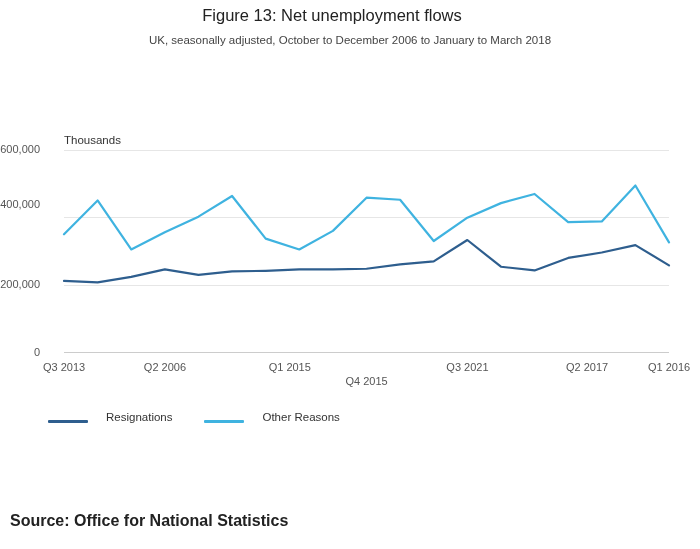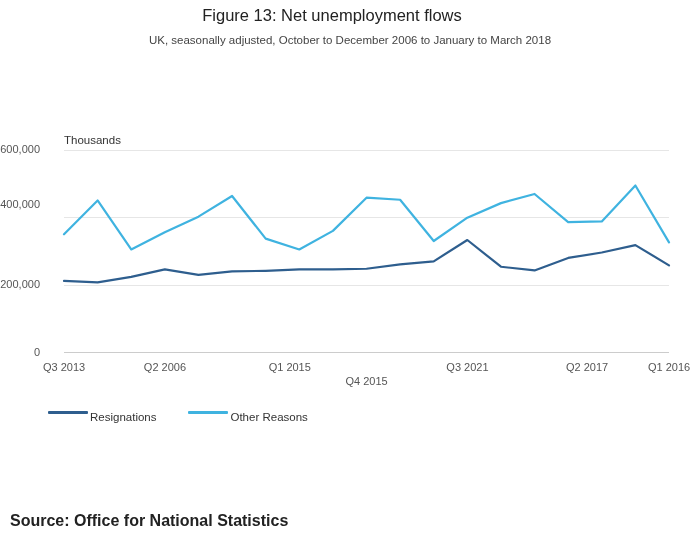--- a/index.html
+++ b/index.html
@@ -98,22 +98,22 @@
     top: 407px;
     height: 20px;
     display: flex;
     align-items: center;
     gap: 8px;
     font-size: 11.5px;
     color: #333333;
   }
   .legend-item {
     display: flex;
-    align-items: flex-start;
-    gap: 2px;
+    align-items: flex-end;
+    gap: 18px;
     margin-right: 24px;
   }
   .legend-swatch {
     display: inline-block;
     width: 40px;
     height: 3px;
     border-radius: 1px;
   }
   .source {
     position: absolute;

